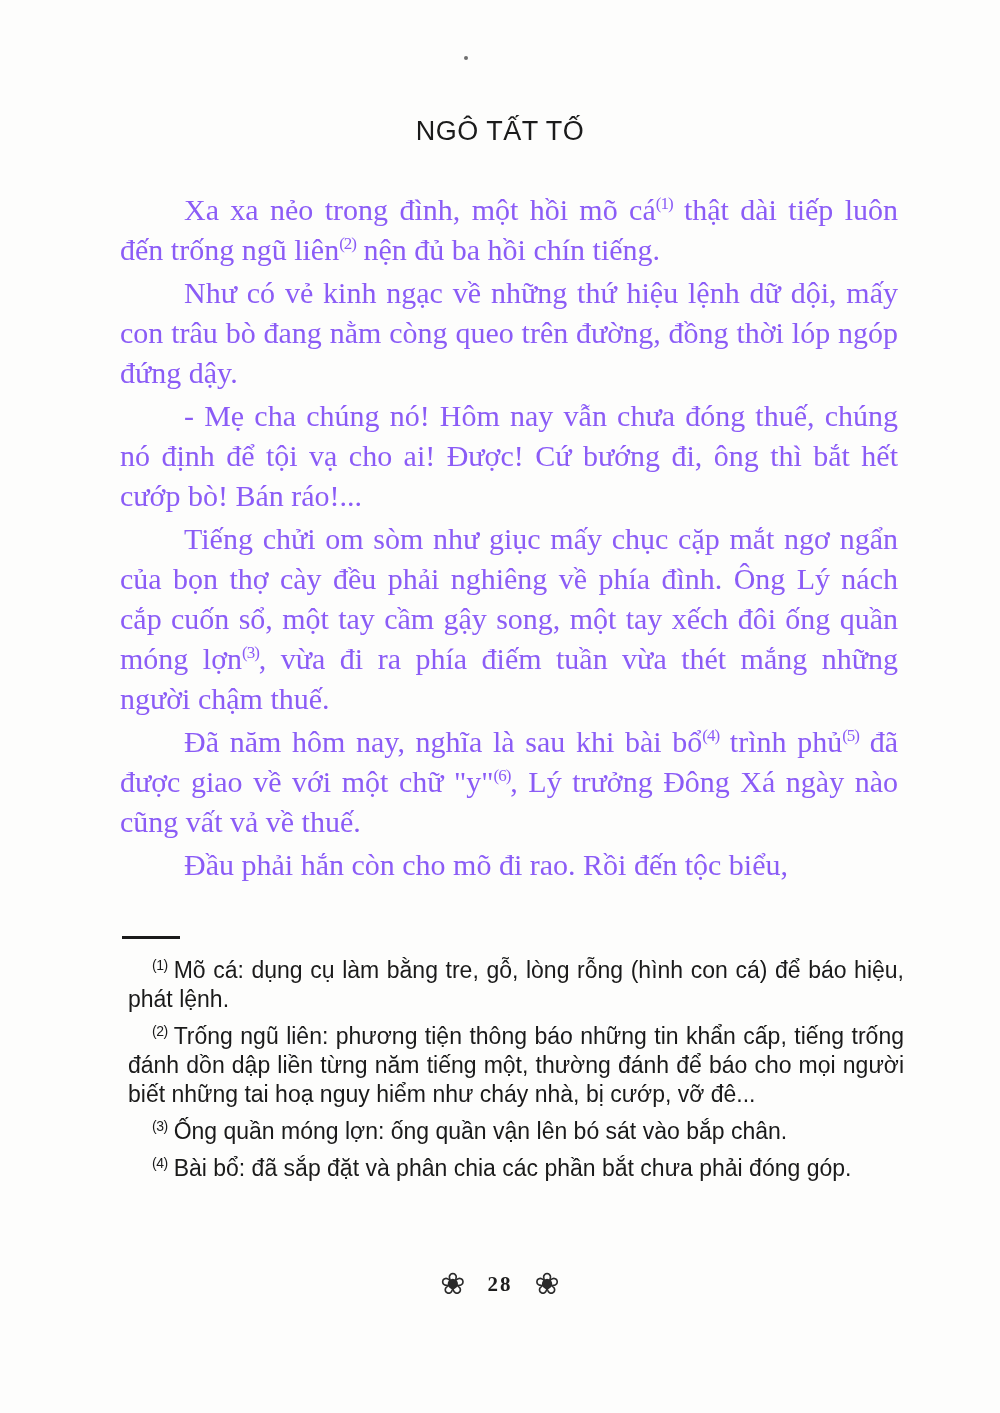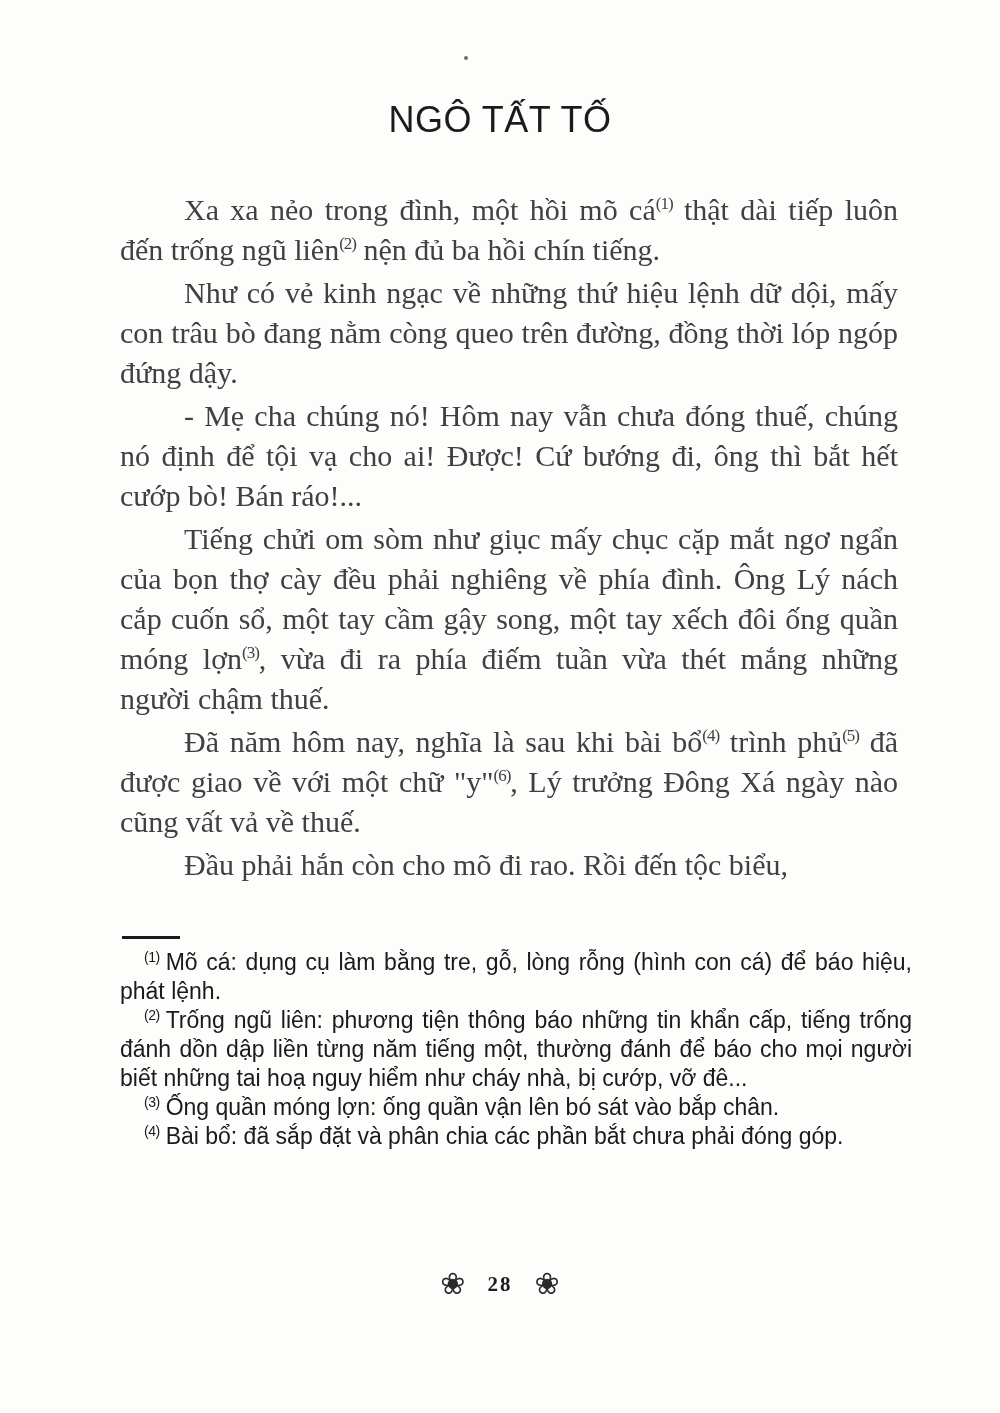--- a/index.html
+++ b/index.html
@@ -19,41 +19,41 @@
     position: absolute;
     left: 464px;
     top: 56px;
     width: 4px;
     height: 4px;
     background: #6f6f6f;
     border-radius: 50%;
   }
   .title {
     position: absolute;
-    top: 99px;
+    top: 116px;
     left: 0;
     width: 100%;
     margin: 0;
     text-align: center;
     font-family: "Liberation Sans", sans-serif;
     font-weight: 400;
-    font-size: 36px;
+    font-size: 27px;
     letter-spacing: 0.5px;
     color: #1b1b1b;
   }
   .body-text {
     position: absolute;
     top: 190px;
     left: 120px;
     width: 778px;
     font-family: "Liberation Serif", serif;
     font-size: 30px;
     line-height: 40px;
     text-align: justify;
-    color: #404040;
+    color: #8b5cf6;
   }
   .para {
     margin: 0 0 3px 0;
     text-indent: 64px;
   }
   .para sup.bsup {
     font-size: 17px;
     line-height: 0;
     vertical-align: 11px;
     letter-spacing: -1px;
@@ -71,21 +71,21 @@
     top: 948px;
     left: 120px;
     width: 792px;
     font-family: "Liberation Sans", sans-serif;
     font-size: 23px;
     line-height: 29px;
     text-align: justify;
     color: #1a1a1a;
   }
   .footnote {
-    margin: 0;
+    margin: 8px;
     text-indent: 24px;
   }
   .fn-marker {
     font-size: 14px;
     line-height: 0;
     vertical-align: 8px;
     margin-right: 6px;
     letter-spacing: -0.5px;
   }
   .page-footer {

